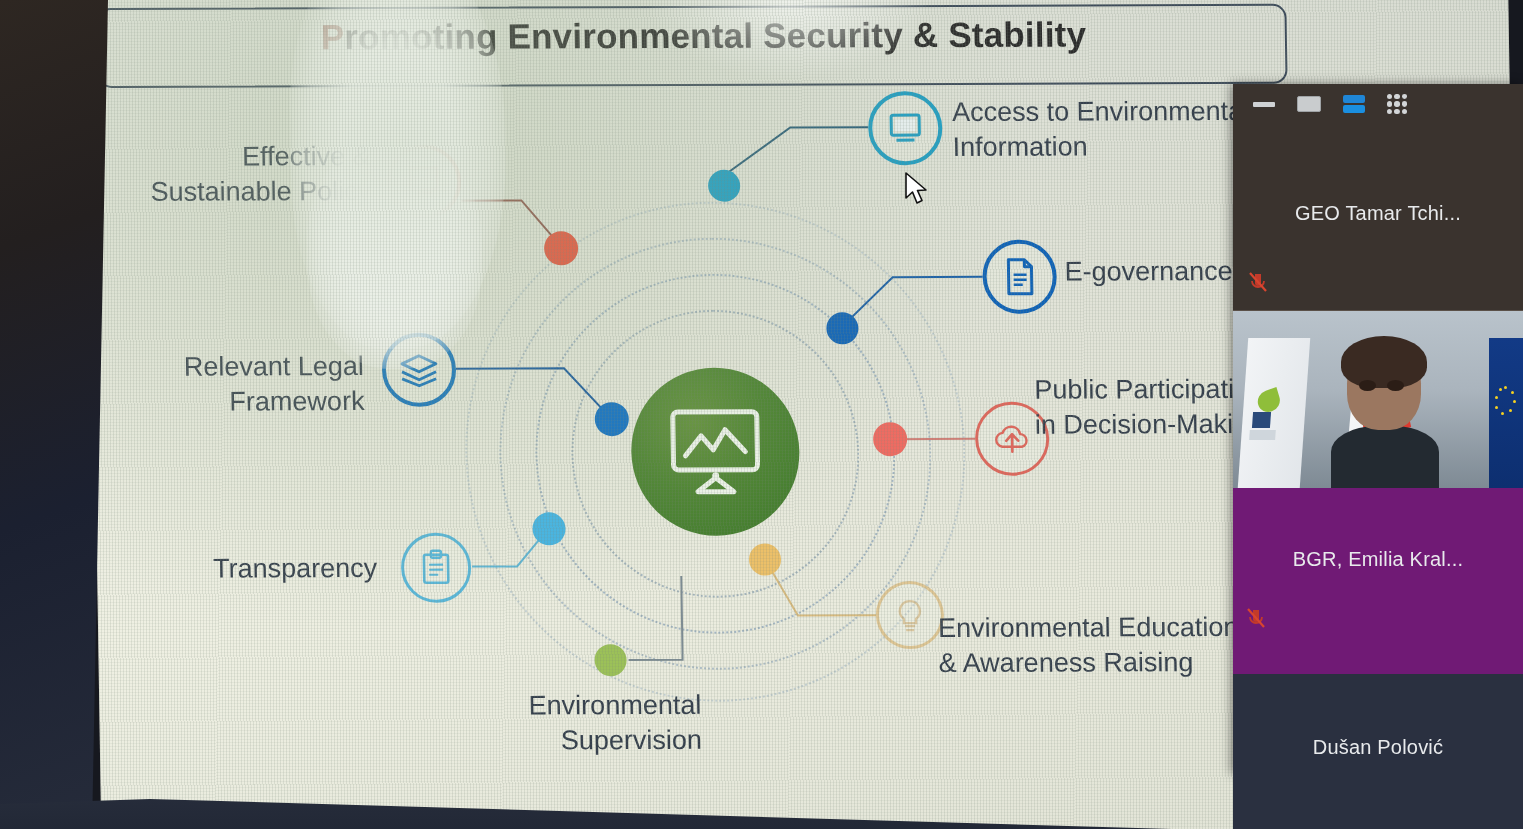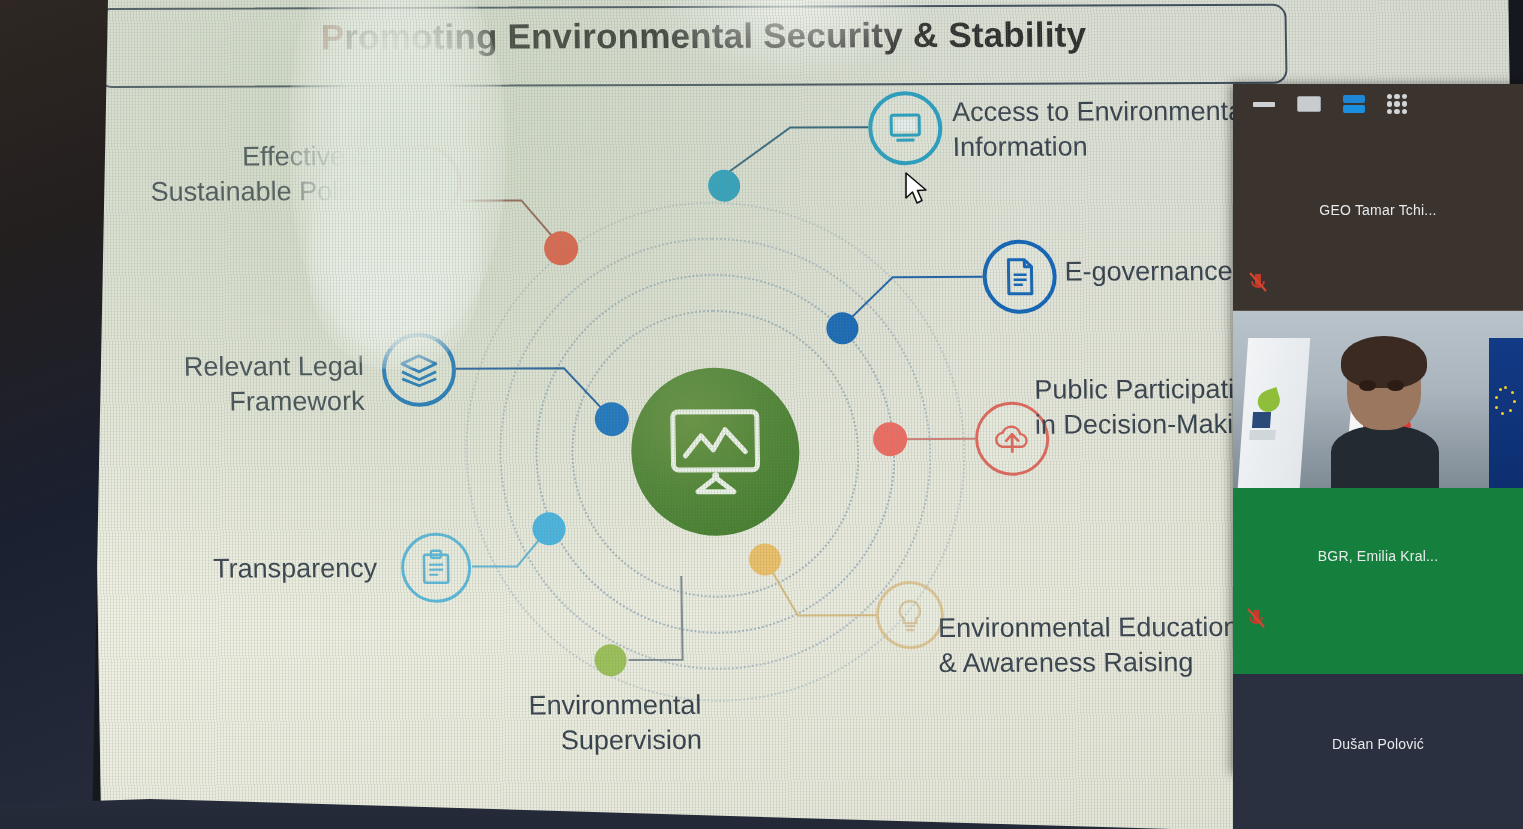--- a/index.html
+++ b/index.html
@@ -138,21 +138,21 @@
   .ic-single{ width:24px; height:16px; background:#c9ccce; border:1px solid #9fa3a6; border-radius:2px; }
   .ic-split{ width:22px; height:19px; display:flex; flex-direction:column; gap:2px; }
   .ic-split i{ display:block; background:#1a8fe0; height:8px; border-radius:2px; }
   .ic-split i:first-child{ background:#1f86d6; }
   .ic-grid{ width:20px; height:20px; display:grid; grid-template-columns:repeat(3,1fr); grid-template-rows:repeat(3,1fr); gap:2px; }
   .ic-grid i{ background:#d2d5d7; border-radius:50%; }
 
   .vc-tile{ position:absolute; left:0; width:290px; }
   .vc-name{
     position:absolute; left:0; width:290px; text-align:center;
-    color:#e8eaec; font-size:14px; letter-spacing:.2px;
+    color:#e8eaec; font-size:20px; letter-spacing:.2px;
   }
   .mic-off{
     position:absolute; width:18px; height:20px; z-index:3;
   }
 
   
   #t1{ top:40px; height:186px; background:#3a332e; }
   
   #t2{ top:226px; height:178px; background:#0d1016; overflow:hidden;
        border-top:1px solid #5a5048; }
@@ -183,21 +183,21 @@
   .p-eye{ position:absolute; width:17px; height:11px; background:#2b1d16; border-radius:50%; top:42px; }
   .p-eye.l{ left:30px; } .p-eye.r{ left:58px; }
   .p-body{ position:absolute; left:2px; bottom:0; width:108px; height:62px;
     border-radius:42% 42% 0 0; background:#232a31; }
   .caption{
     position:absolute; left:6px; bottom:6px; right:40px; height:26px;
     background:rgba(25,28,34,.78); color:#e9ebee; font-size:14px;
     display:flex; align-items:center; padding:0 8px; white-space:nowrap; overflow:hidden;
   }
   
-  #t3{ top:404px; height:186px; background:#15803d; }
+  #t3{ top:404px; height:186px; background:#701a75; }
   
   #t4{ top:590px; height:160px; background:#2a3040; }
   .chev{ position:absolute; left:0; width:290px; top:736px; text-align:center;
     color:#cfd4da; font-size:22px; z-index:32; }
 
   
   .vc-below{
     position:absolute; right:0; top:774px; width:290px; height:55px;
     background:#272d3c; z-index:29;
   }

